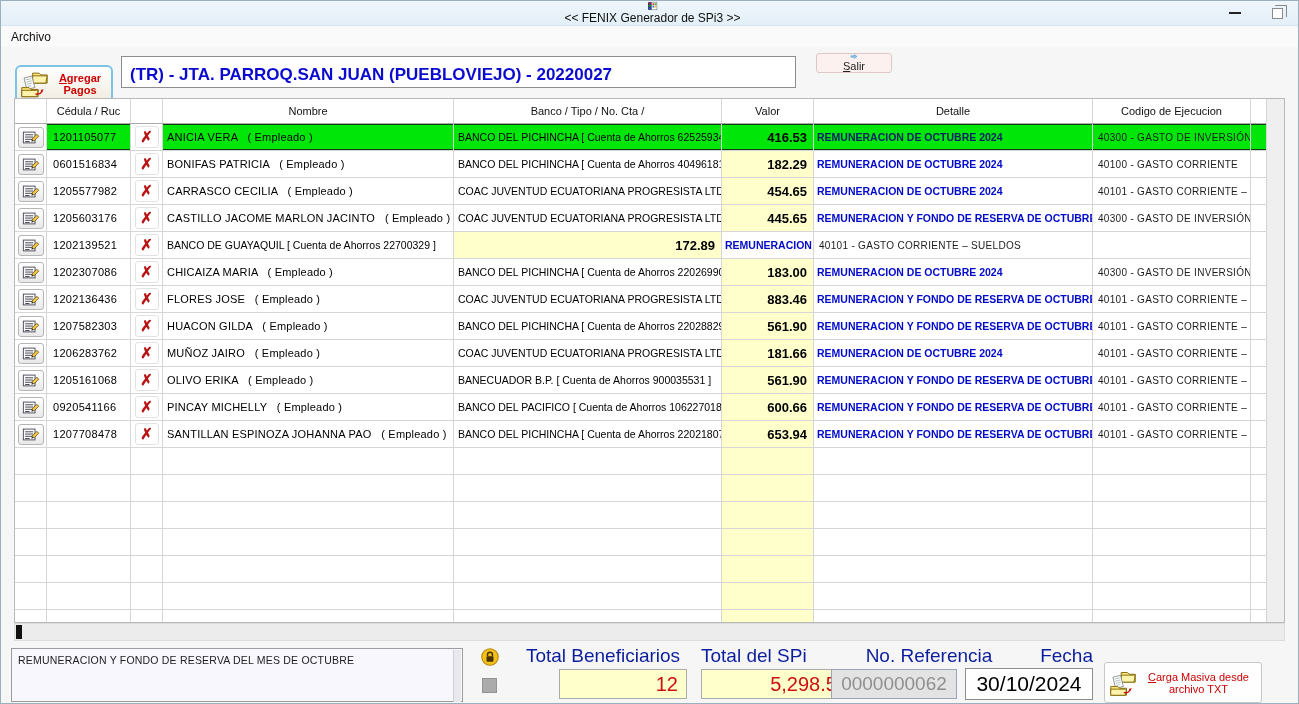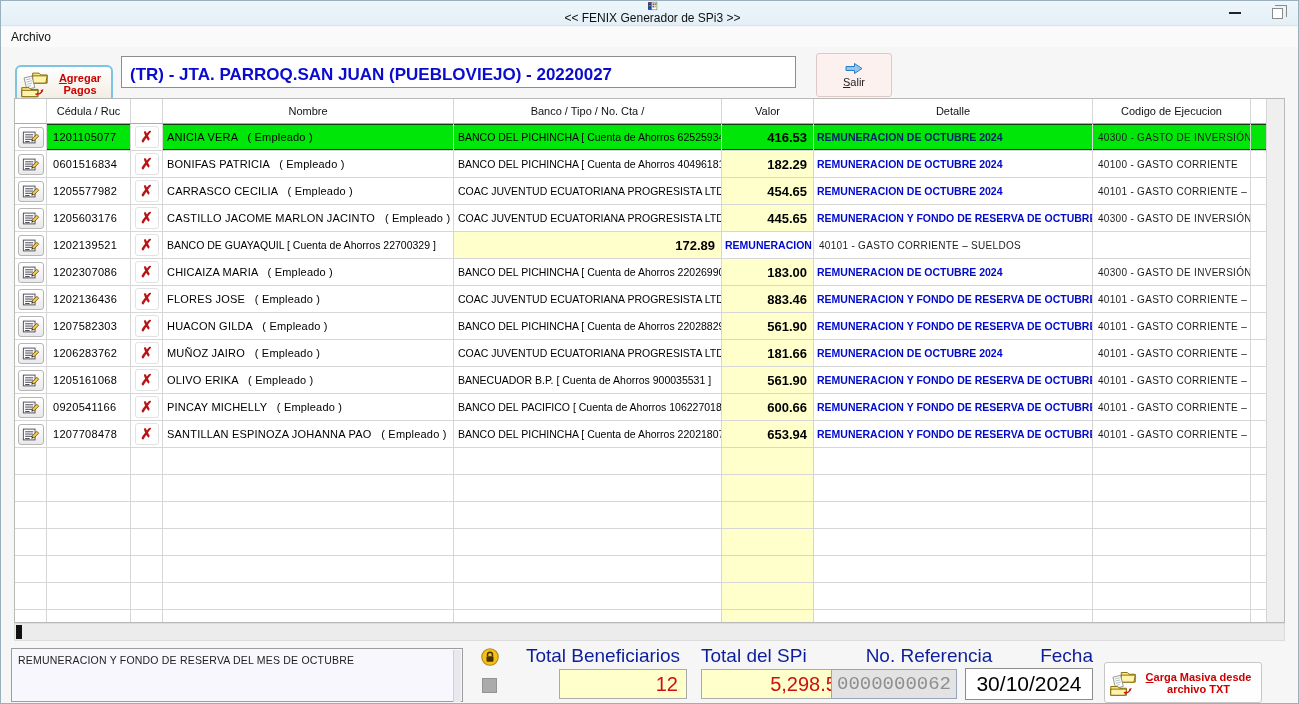--- a/index.html
+++ b/index.html
@@ -37,21 +37,21 @@
     display:flex; align-items:center; gap:3px; padding:2px 3px; cursor:default;margin-top:12px;
   }
   .btn-agregar .lbl { color:#cc0000; font-weight:bold; font-size:11px; line-height:12px; text-align:center; width:58px; }
   .entity-field {
     position:absolute; left:120px; top:55px; width:675px; height:32px;
     background:#fff; border:1px solid #8d8d8d;
     font-size:17px; font-weight:bold; color:#0b0bcf;
     padding:5px 0 0 8px; font-family:"Liberation Sans", sans-serif;
   }
   .btn-salir {
-    position:absolute; left:815px; top:52px; width:76px; height:44px;
+    position:absolute; left:815px; top:52px; width:76px; height:20px;
     background:#fdf1f0; border:1px solid #dcc8c6; border-radius:3px;
     display:flex; flex-direction:column; align-items:center; justify-content:center; cursor:default;
   }
   .btn-salir .lbl { font-size:11px; color:#222; margin-top:1px; }
   .uf::first-letter { text-decoration:underline; }
   
   .table-wrap {
     position:absolute; left:13px; top:97px; width:1271px; height:525px;
     background:#fff; border:1px solid #b9b9b9; overflow:hidden;
   }
@@ -106,29 +106,29 @@
   .lock-icon { position:absolute; left:480px; top:647px; width:18px; height:18px; }
   .gray-square { position:absolute; left:481px; top:677px; width:15px; height:15px; background:#ababab; border:1px solid #939393; }
   .f-label { position:absolute; top:644px; height:22px; font-size:19px; color:#0c1e9d; white-space:nowrap; }
   .lbl-tb  { left:518px; width:168px; text-align:center; }
   .lbl-spi { left:700px; width:156px; text-align:left; }
   .lbl-ref { left:826px; width:132px; text-align:center;margin-left:36px; }
   .lbl-fec { left:1000px; width:92px; text-align:right; }
   .f-box { position:absolute; top:668px; height:30px; border:1px solid #ababab; font-size:20px; display:flex; align-items:center; }
   .box-tb  { left:558px; width:128px; background:#ffffcc; color:#cc1111; justify-content:flex-end; padding-right:8px; }
   .box-spi { left:700px; width:156px; background:#ffffcc; color:#cc1111; justify-content:flex-end; padding-right:8px; }
-  .box-ref { left:830px; width:126px; background:#e3e3e3; color:#8f8f8f; justify-content:center; border:1px solid #9aa4b8; font-family:Liberation Mono, monospace; font-size:19px; }
+  .box-ref { left:830px; width:126px; background:#e3e3e3; color:#8f8f8f; justify-content:center; border:1px solid #9aa4b8; font-family:Liberation Sans, sans-serif; font-size:19px; }
   .box-fec { left:964px; top:667px; width:128px; height:32px; background:#fff; color:#000; justify-content:center; font-size:21px; border:1px solid #8d8d8d; font-family:"Liberation Sans", sans-serif; padding:0; text-align:center; }
   input.f-box { outline:none; }
   .btn-carga {
     position:absolute; left:1103px; top:661px; width:158px; height:41px;
     background:#fefefe; border:1px solid #c7c7c7; border-radius:3px;
     display:flex; align-items:center; gap:3px; padding:2px 4px; cursor:default;
   }
-  .btn-carga .lbl { color:#cc0000; font-weight:bold; font-size:11px; line-height:12px; text-align:center; flex:1; }
+  .btn-carga .lbl { color:#cc0000; font-weight:normal; font-size:11px; line-height:12px; text-align:center; flex:1; }
 </style>
 </head>
 <body>
 
 <div class="titlebar">
   <svg class="app-icon" viewBox="0 0 17 17">
     <rect x="1" y="2" width="6" height="13" fill="#1a2a7a"></rect>
     <path d="M2 3h4v2L2 6z" fill="#cc2222"></path>
     <path d="M2 7h4v2L2 10z" fill="#22aa22"></path>
     <path d="M2 11h4v2L2 14z" fill="#2255cc"></path>

